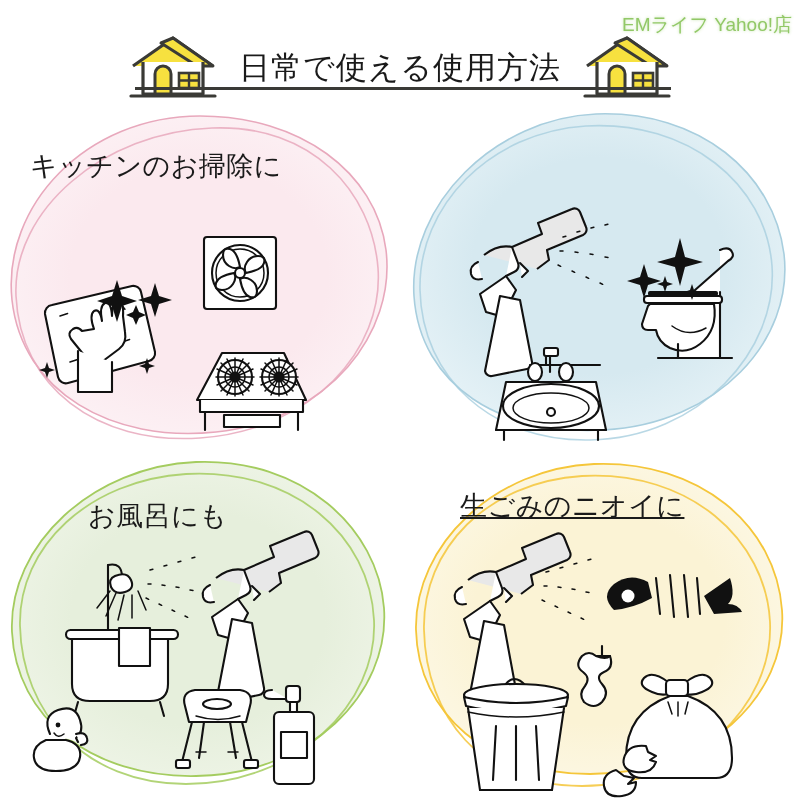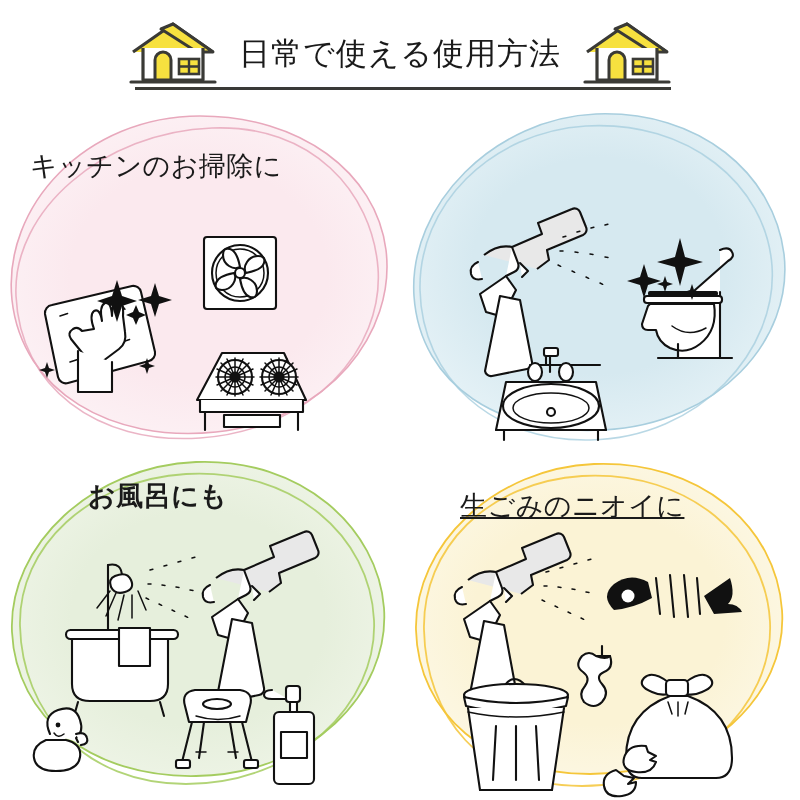--- a/index.html
+++ b/index.html
@@ -23,21 +23,21 @@
 
   
   #header {
     position: absolute;
     left: 0; top: 0;
     width: 800px;
     height: 105px;
   }
   .header-row {
     position: absolute;
-    left: 130px; top: 18px;
+    left: 130px; top: 32px;
     width: 540px; height: 72px;
     display: flex;
     align-items: center;
     justify-content: center;
     gap: 20px;
   }
   .house-icon { flex: 0 0 auto; }
   .header-title {
     font-size: 31px;
     letter-spacing: 1px;
@@ -131,20 +131,21 @@
           <path d="M46 6 L86 34 L70 34 L34 11 Z" fill="#F7E13F" stroke="#3A3A36" stroke-width="3" stroke-linejoin="round"></path>
           <path d="M16 30 L16 62 L76 62 L76 30" fill="#ffffff" stroke="#3A3A36" stroke-width="3.2" stroke-linejoin="round"></path>
           <path d="M28 62 L28 42 a8 8 0 0 1 16 0 L44 62 Z" fill="#F7E13F" stroke="#3A3A36" stroke-width="3" stroke-linejoin="round"></path>
           <rect x="52" y="41" width="20" height="15" fill="#F7E13F" stroke="#3A3A36" stroke-width="2.6"></rect>
           <path d="M62 41 L62 56 M52 48.5 L72 48.5" stroke="#3A3A36" stroke-width="2.4"></path>
           <path d="M4 64 L88 64" stroke="#3A3A36" stroke-width="3.2" stroke-linecap="round"></path>
         </svg>
       </span>
     </div>
     <div class="header-rule"></div>
+    <div id="watermark">EMライフ Yahoo!店</div>
   </div>
 
   <div id="grid">
 
     <div class="panel p0">
       <svg class="blob-svg" viewBox="0 0 400 350">
         <defs>
           <radialGradient id="gPink" cx="50%" cy="50%" r="62%">
             <stop offset="55%" stop-color="#FBE9EE"></stop>
             <stop offset="100%" stop-color="#FDF4F7"></stop>
@@ -274,21 +275,21 @@
         <defs>
           <radialGradient id="gGreen" cx="50%" cy="50%" r="62%">
             <stop offset="55%" stop-color="#E6EFDC"></stop>
             <stop offset="100%" stop-color="#F1F6EA"></stop>
           </radialGradient>
         </defs>
         <path d="M196 12 C302 8 378 78 384 158 C390 244 310 324 196 326 C92 328 16 268 12 182 C8 94 94 16 196 12 Z" fill="url(#gGreen)"></path>
         <path d="M196 12 C302 8 378 78 384 158 C390 244 310 324 196 326 C92 328 16 268 12 182 C8 94 94 16 196 12 Z" fill="none" stroke="#A4CC5F" stroke-width="1.8"></path>
         <path d="M186 24 C294 18 370 86 374 170 C378 254 296 334 186 334 C84 334 22 262 20 176 C18 96 90 30 186 24 Z" fill="none" stroke="#A4CC5F" stroke-width="1.8" opacity=".85"></path>
       </svg>
-      <div class="panel-label" style="left:88px; top:28px;font-weight:bold;">お風呂にも</div>
+      <div class="panel-label" style="left:88px; top:48px;">お風呂にも</div>
 
       <svg class="icons-svg" viewBox="0 0 400 350">
 
         <g>
           <path d="M108 115 q14 -3 14 12 L122 128" class="ln"></path>
           <path d="M108 115 L108 186" class="ln"></path>
           <path d="M115 126 q12 -5 16 4 q4 9 -6 12 q-10 3 -14 -5 q-3 -8 4 -11 Z" class="ln-w"></path>
           <path d="M116 143 L106 166 M124 145 L118 170 M132 145 L132 168 M138 141 L146 160 M110 141 L97 158" class="ln-t"></path>
         </g>
 

